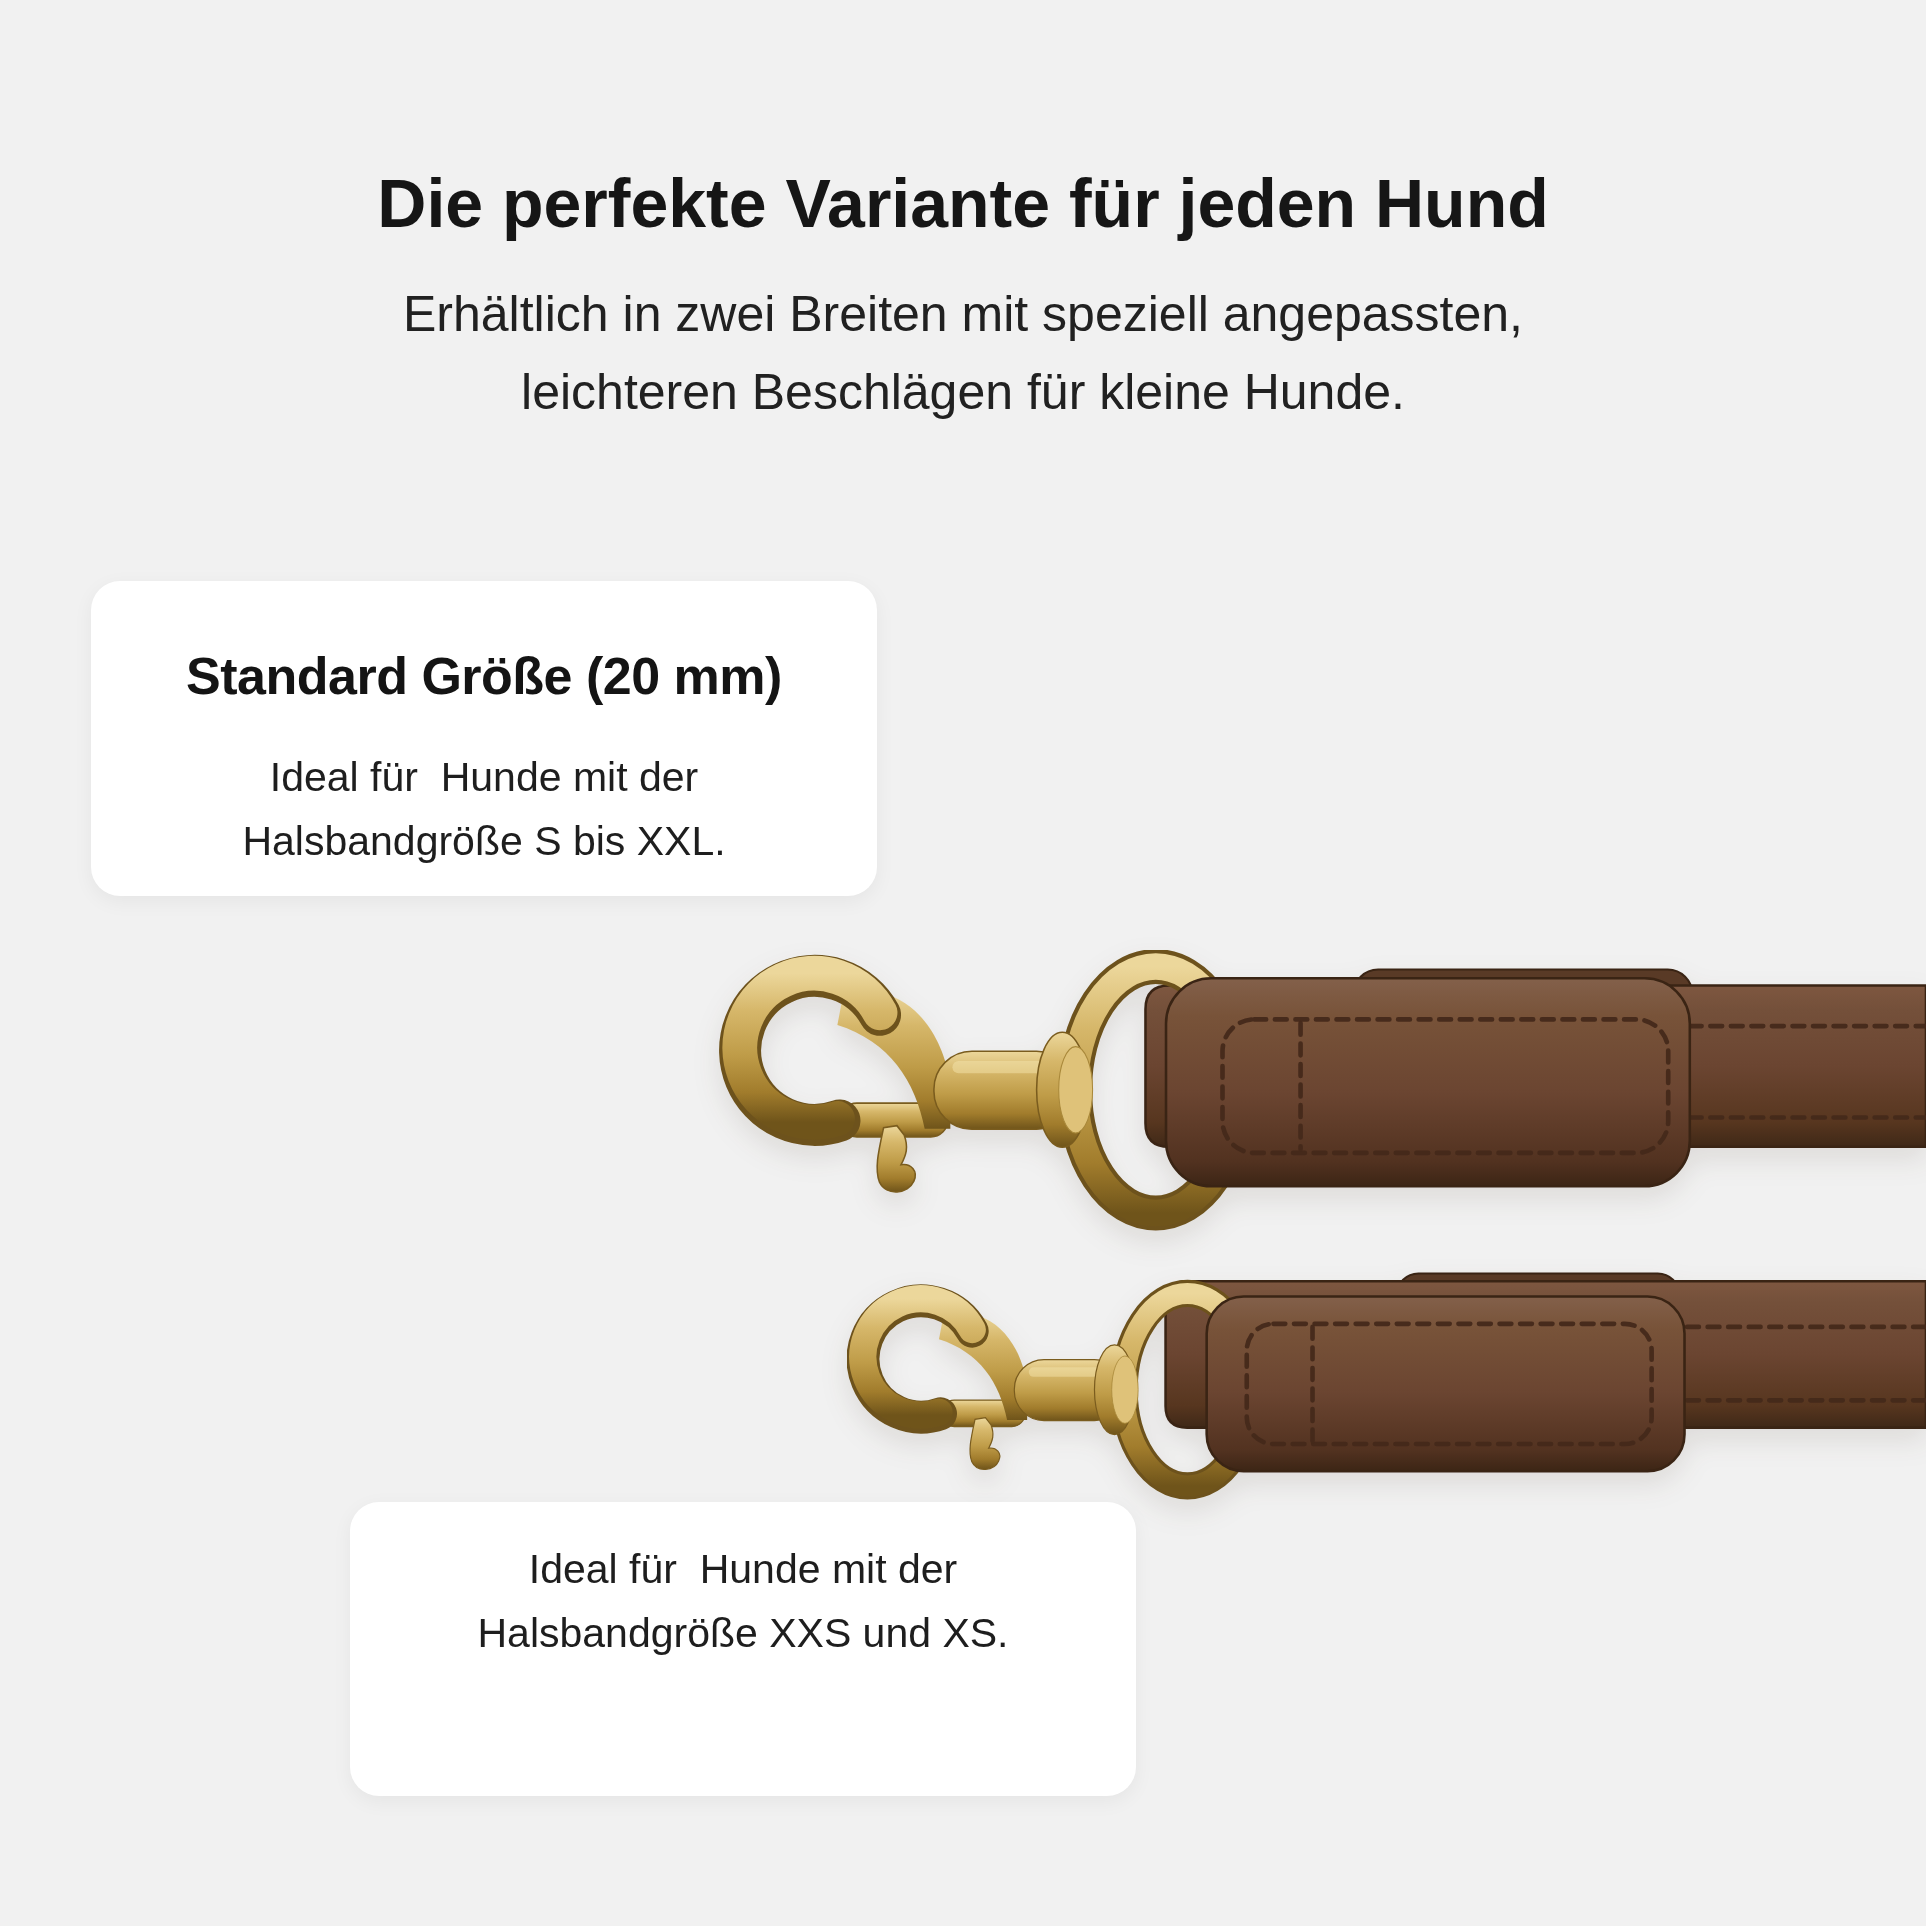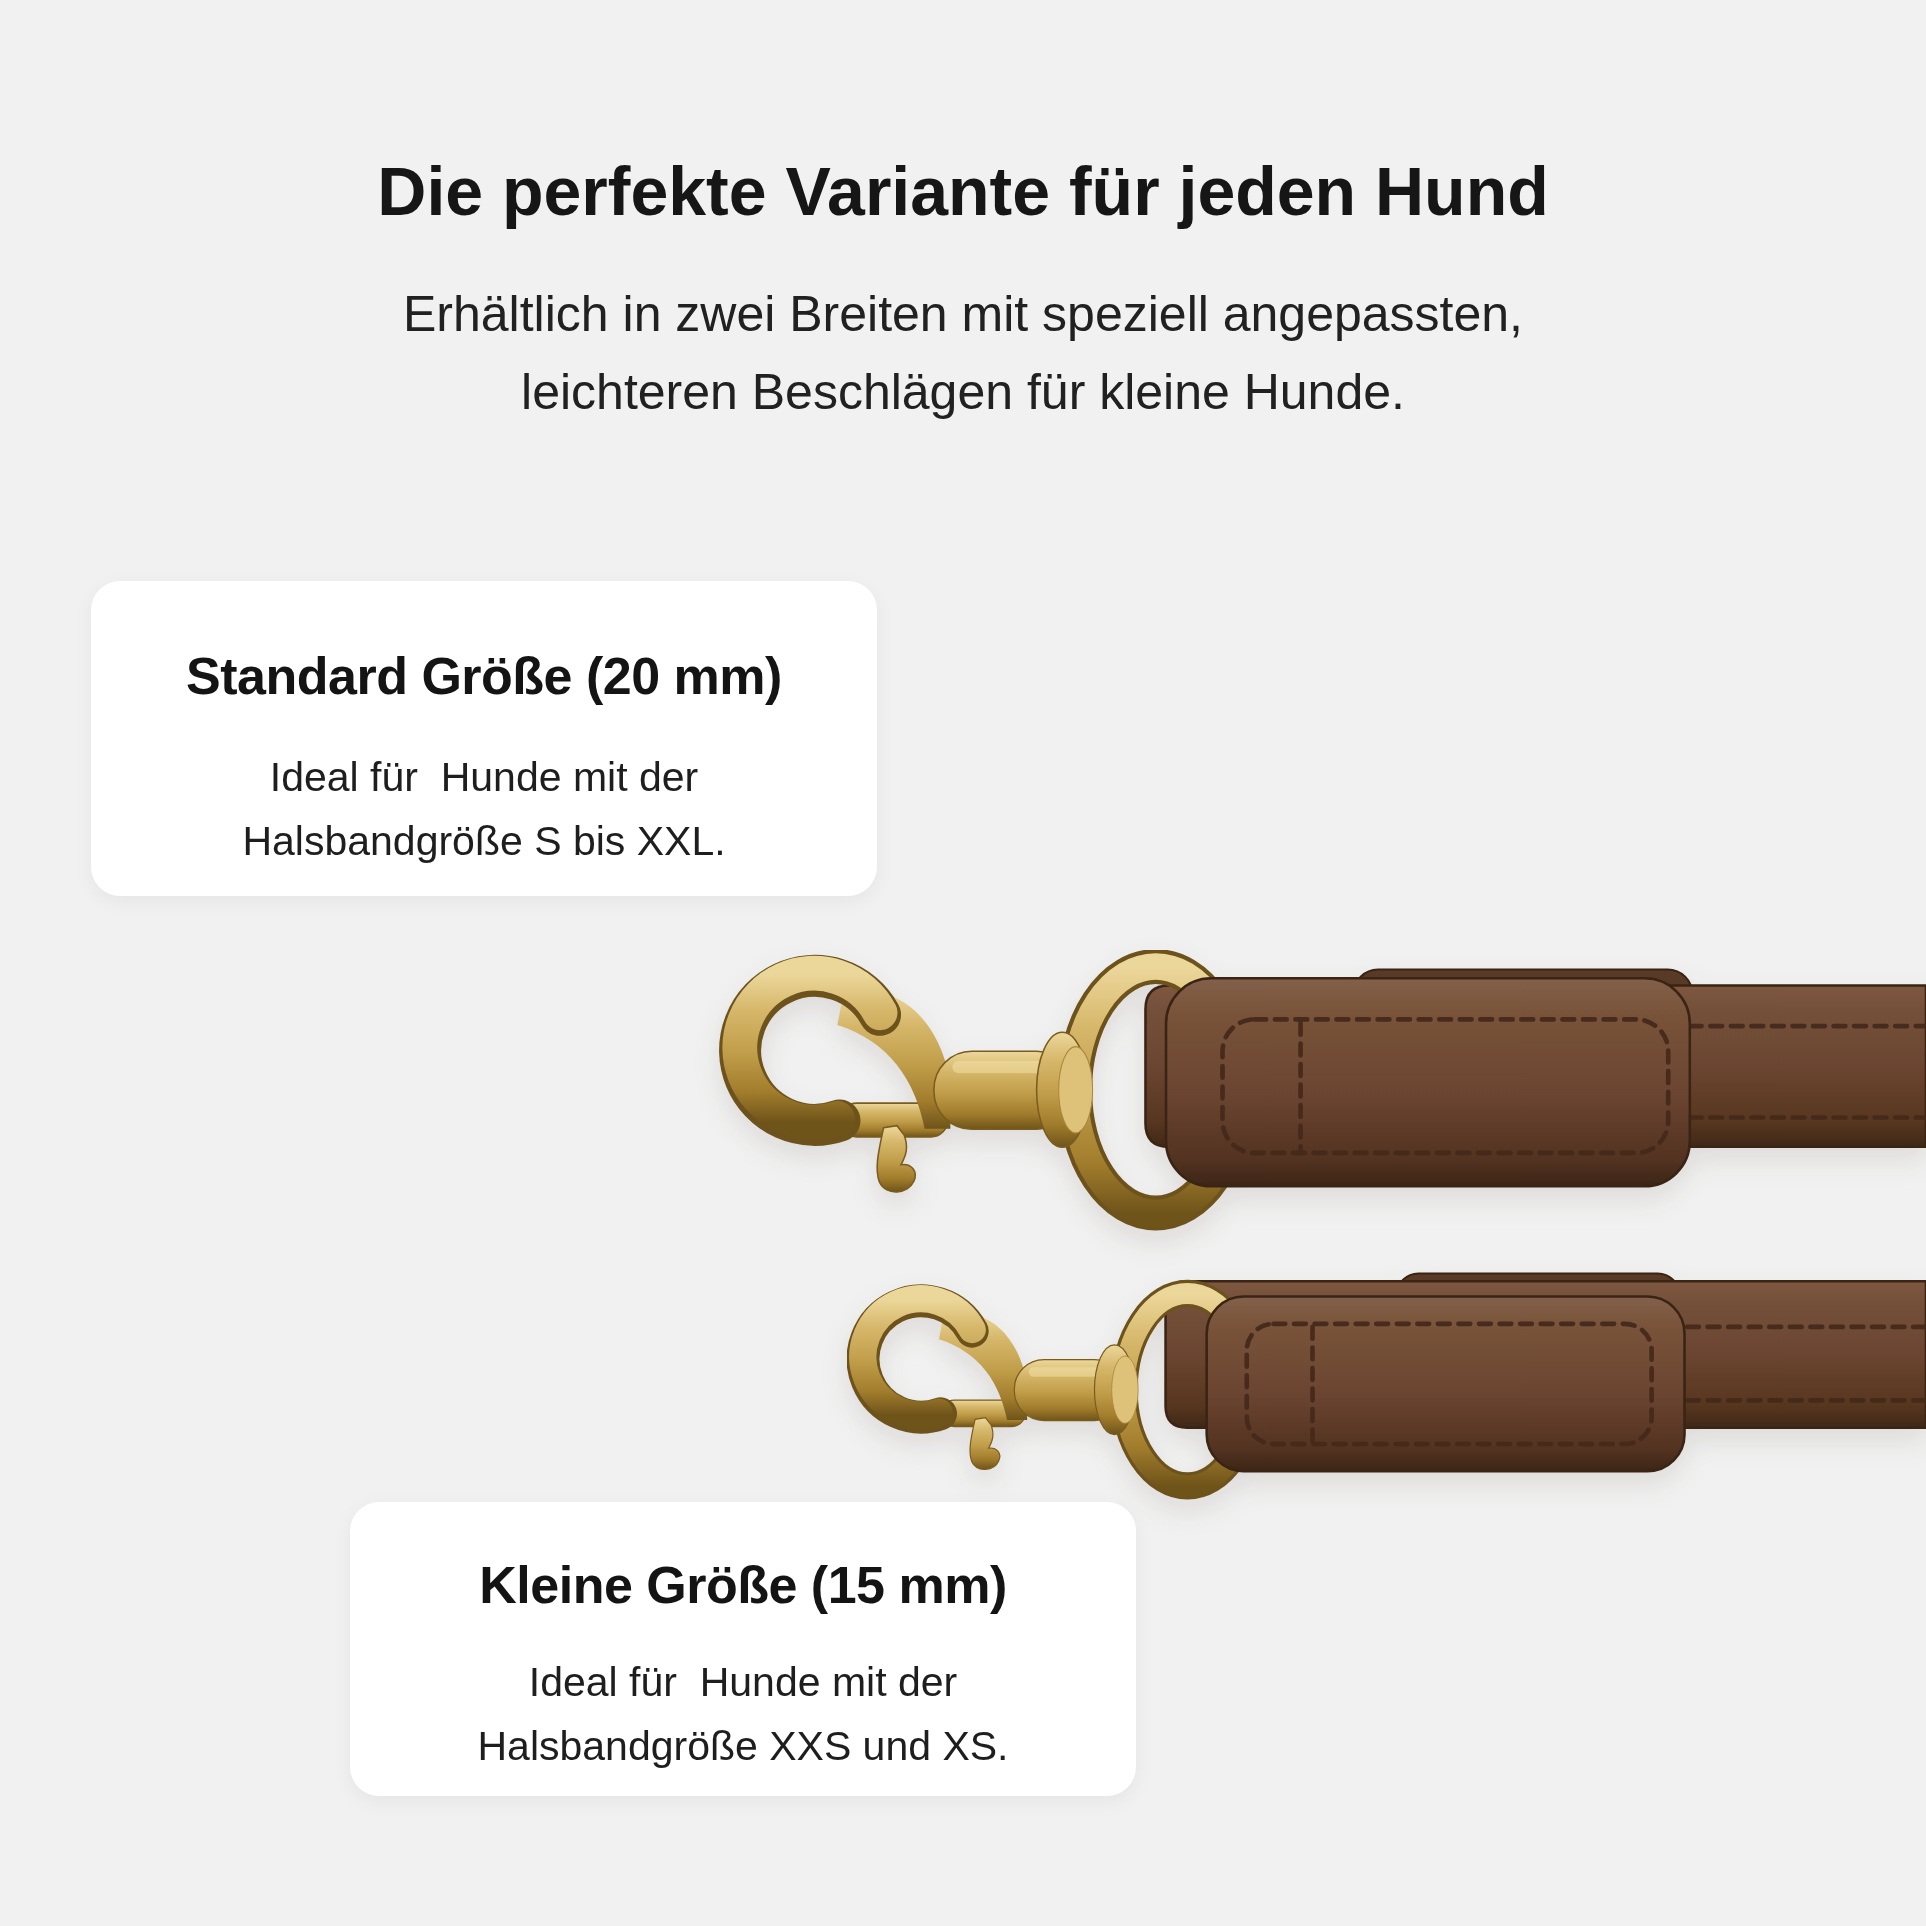--- a/index.html
+++ b/index.html
@@ -14,21 +14,21 @@
   }
   .canvas {
     position: relative;
     width: 1926px;
     height: 1926px;
     background: #f1f1f1;
   }
   .page-title {
     position: absolute;
     left: 0; right: 0;
-    top: 152px;
+    top: 164px;
     margin: 0;
     text-align: center;
     font-size: 68px;
     line-height: 1.15;
     font-weight: bold;
     letter-spacing: 0px;
     color: #161616;
   }
   .page-subtitle {
     position: absolute;
@@ -179,18 +179,17 @@
     <use href="#snapRing" transform="translate(-16,44) scale(0.78)"></use>
     <g>
       <rect x="700" y="75" width="930" height="340" rx="72" fill="url(#gPatch)" stroke="#3a2414" stroke-width="5"></rect>
       <rect class="stitch" x="778" y="128" width="788" height="234" rx="52"></rect>
       <path class="stitch" d="M 906 134 V 356"></path>
     </g>
     <use href="#snapBody" transform="translate(-16,44) scale(0.78)"></use>
   </svg>
 
   <section class="card card-small">
-    <h2>Kleine Größe (15 mm)</h2>
     <p><span>Ideal für  Hunde mit der</span><br><span>Halsbandgröße XXS und XS.</span></p>
   </section>
 
 </div>
 
 
 </body></html>

